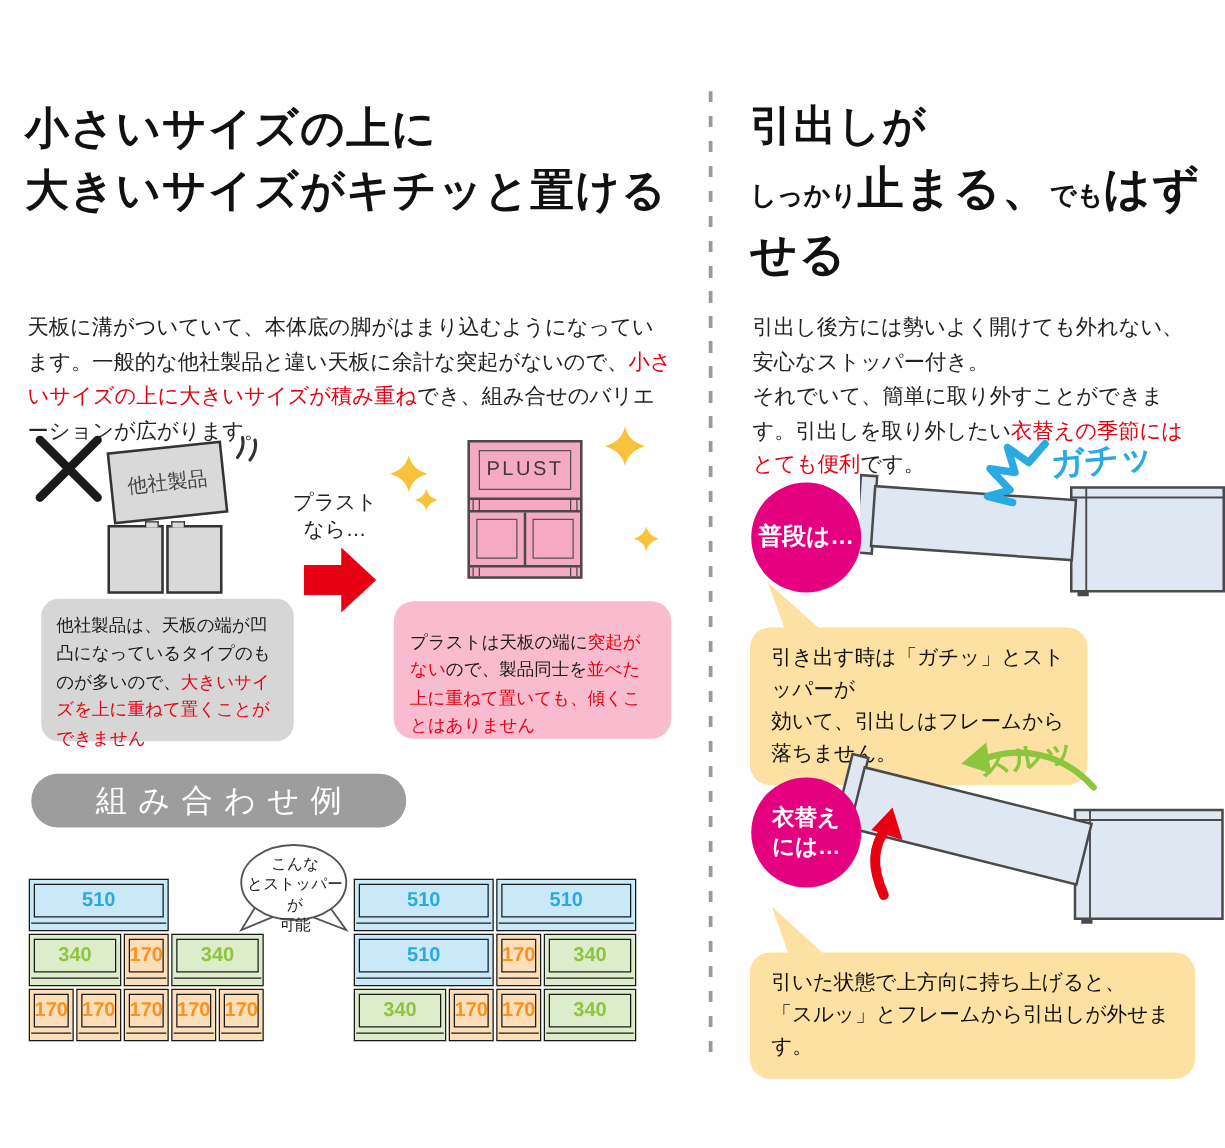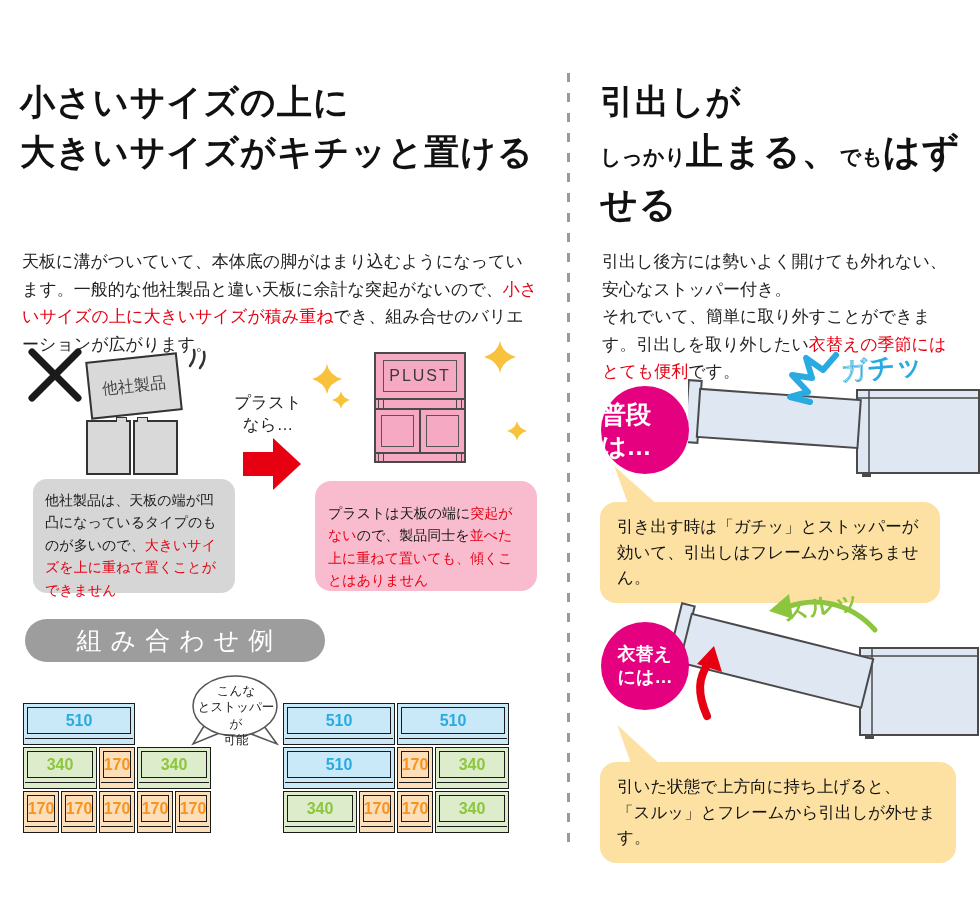--- a/index.html
+++ b/index.html
@@ -68,21 +68,21 @@
   .pl-lip2::after{content:"";position:absolute;right:2px;top:0;bottom:0;width:4px;border-left:1.5px solid var(--outline);border-right:1.5px solid var(--outline);}
 
   
   .note{position:absolute;border-radius:14px;box-sizing:border-box;}
   .note-gray{left:33px;top:479px;width:202px;height:114px;background:var(--gray-note-bg);
     padding:10px 12px;font-size:14px;line-height:1.6;}
   .note-pink{left:315px;top:481px;width:222px;height:110px;background:var(--pink-note-bg);
     padding:21px 13px;font-size:14px;line-height:1.6;border-radius:16px;}
   .note-yellow{background:var(--yellow-note-bg);border-radius:16px;padding:12px 17px;
     font-size:16.5px;line-height:1.55;color:#111;}
-  .note-y1{left:600px;top:502px;width:340px;}
+  .note-y1{left:600px;top:502px;width:270px;}
   .note-y2{left:600px;top:762px;width:356px;}
   .note-tail{position:absolute;background:var(--yellow-note-bg);
     clip-path:polygon(14% 0,100% 100%,42% 100%);}
   .tail-1{left:607px;top:466px;width:52px;height:40px;}
   .tail-2{left:610px;top:725px;width:52px;height:41px;}
 
   
   .banner{
     position:absolute;left:25px;top:619px;width:300px;height:43px;border-radius:22px;
     background:var(--banner-bg);color:#fff;display:flex;align-items:center;justify-content:center;
@@ -107,21 +107,21 @@
   .unit-box[data-size="340"] .unit-inner{color:var(--green);}
   .unit-box[data-size="170"]{background:var(--orange-fill);padding-left:25px;}
   .unit-box[data-size="170"] .unit-inner{color:var(--orange);}
 
   
   .badge{
     position:absolute;width:88px;height:88px;border-radius:50%;background:var(--magenta);
     color:#fff;font-weight:bold;display:flex;align-items:center;justify-content:center;
     text-align:left;line-height:1.3;z-index:2;
   }
-  .badge-1{left:601px;top:386px;font-size:25px;}
+  .badge-1{left:601px;top:386px;font-size:19px;}
   .badge-2{left:601px;top:622px;font-size:18px;}
   .sfx-gachi{position:absolute;left:840px;top:350px;font-size:27px;font-weight:bold;
     color:var(--blue);transform:rotate(-5deg);}
   .sfx-suru{position:absolute;left:783px;top:589px;font-size:25px;font-weight:bold;
     color:var(--green);transform:rotate(-10deg);}
 
   
   svg .ol{fill:var(--drawer-fill);stroke:var(--outline);stroke-width:2;}
   svg .ol-line{stroke:var(--outline);stroke-width:1.5;fill:none;}
   svg .foot{fill:var(--outline);stroke:none;}

